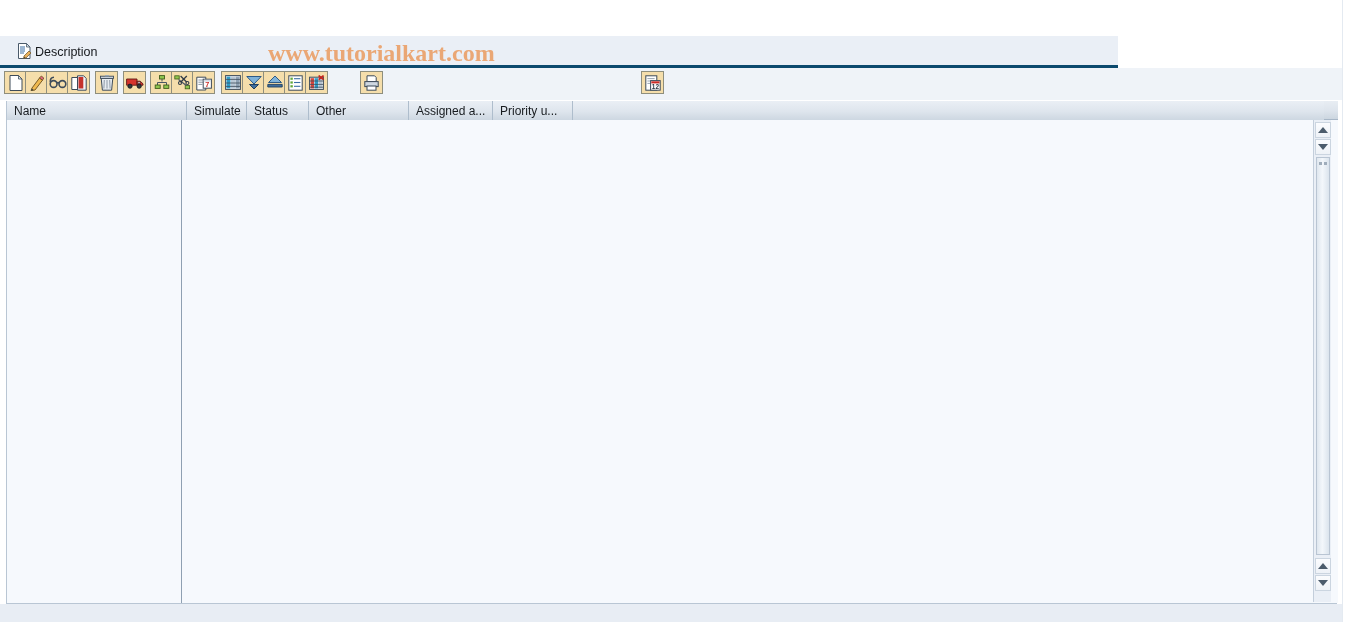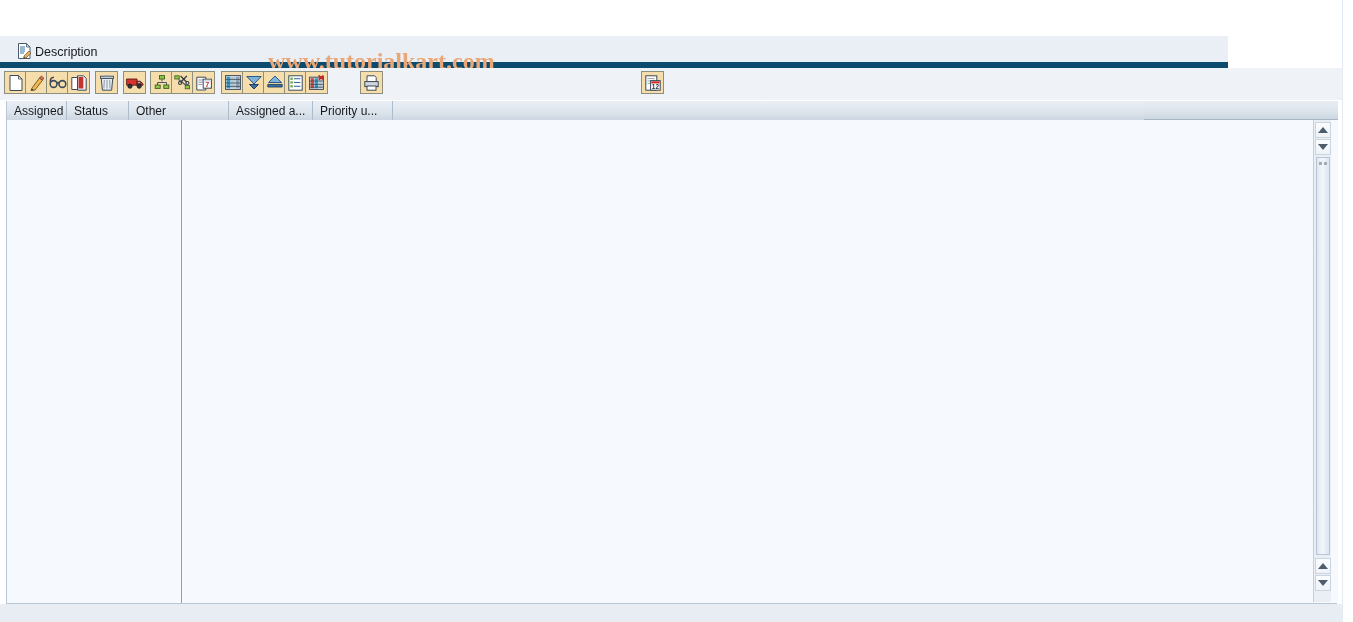--- a/index.html
+++ b/index.html
@@ -32,23 +32,23 @@
     font-style: italic;
     color: #111418;
     letter-spacing: 0.1px;
     white-space: nowrap;
   }
 
   
   .func-toolbar {
     position: absolute;
     left: 0px; top: 36px;
-    width: 1228px; height: 32px;
+    width: 1118px; height: 32px;
     background: #eaeff6;
-    border-bottom: 6px solid #0c4a6e;
+    border-bottom: 3px solid #0c4a6e;
   }
   .func-btn {
     position: absolute;
     top: 4px; height: 24px;
     display: flex; align-items: center;
     gap: 3px;
     padding: 0 4px;
     background: transparent;
     border: 1px solid transparent;
     font-size: 12.5px;
@@ -64,21 +64,20 @@
     position: absolute;
     left: 268px; top: 40px;
     font-family: "Liberation Serif", serif;
     font-size: 24px;
     font-weight: bold;
     color: #eaa775;
     letter-spacing: 0px;
     white-space: nowrap;
     pointer-events: none;
     user-select: none;
-    margin-top: 8px;
   }
 
   
   .icon-toolbar {
     position: absolute;
     left: 0px; top: 68px;
     width: 1342px; height: 32px;
     background: #eff3f8;
   }
   .ibtn {
@@ -454,21 +453,22 @@
         <rect x="5.6" y="5.6" width="9.6" height="9.6" fill="#fcfcfd" stroke="#3d4b59" stroke-width="1"></rect>
         <rect x="6.3" y="6.3" width="8.2" height="2.1" fill="#cc2b26"></rect>
         <text x="10.4" y="13.6" font-size="6.4" font-family="Liberation Sans, sans-serif" font-weight="bold" fill="#2a3744" text-anchor="middle">12</text>
       </svg>
     </div>
   </div>
 
   <div class="table-wrap">
 
     <div class="thead">
-      <div class="th" style="width:60px">Assigned</div>
+      <div class="th" style="width:180px">Name</div>
+      <div class="th" style="width:60px">Simulate</div>
       <div class="th" style="width:62px">Status</div>
       <div class="th" style="width:100px">Other</div>
       <div class="th" style="width:84px">Assigned a...</div>
       <div class="th" style="width:80px">Priority u...</div>
       <div class="th" style="width:751px"></div>
     </div>
 
     <div class="tbody">
       <div class="col-divider" style="left:174px"></div>
     </div>

